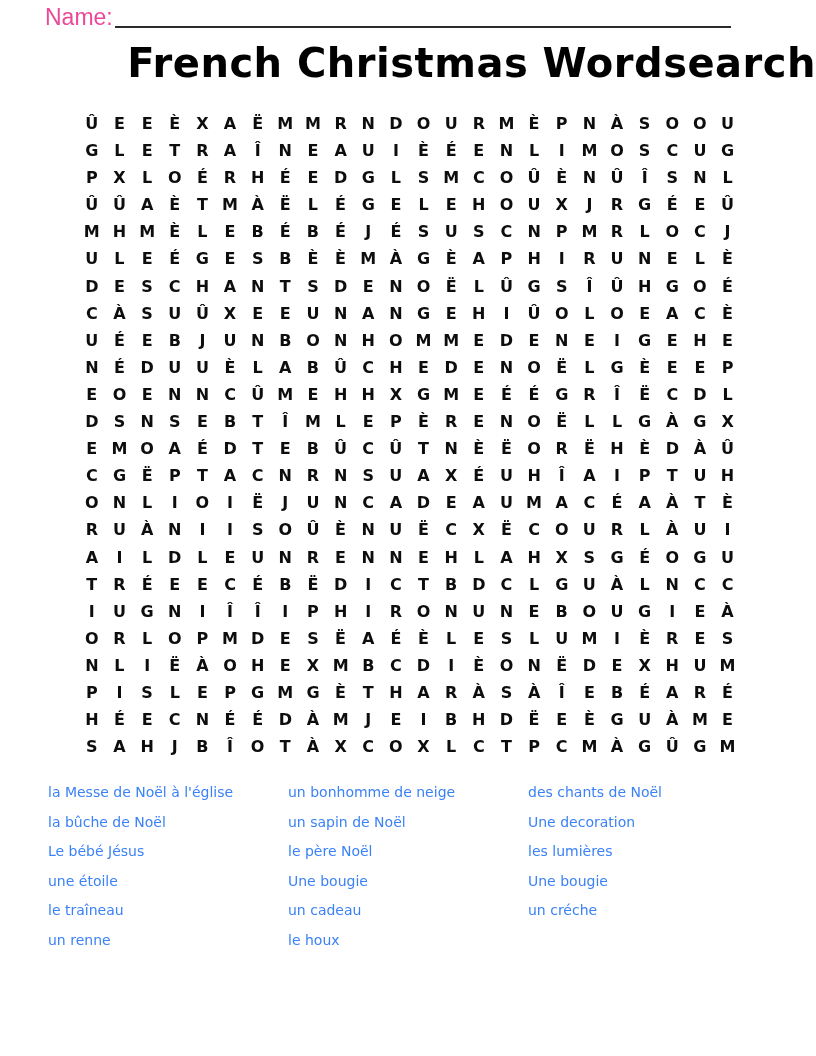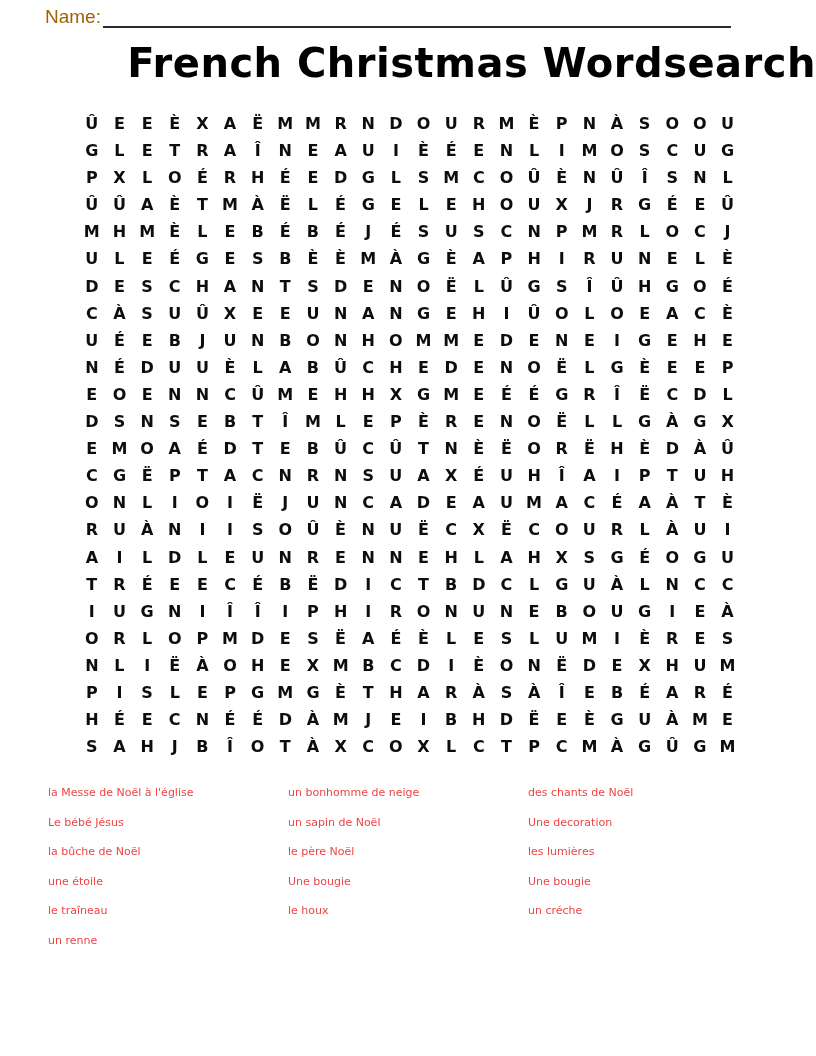--- a/index.html
+++ b/index.html
@@ -20,23 +20,23 @@
     position: absolute;
     left: 45px;
     top: 4px;
     width: 686px;
     height: 24px;
     display: flex;
     align-items: flex-end;
   }
   .name-label {
     font-family: "Liberation Sans", sans-serif;
-    font-size: 19px;
+    font-size: 23px;
     line-height: 22px;
-    color: #a16207;
+    color: #ec4899;
     margin-right: 2px;
     white-space: nowrap;
   }
   .name-line {
     flex: 1;
     height: 20px;
     border-bottom: 2px solid #2b2b2b;
   }
 
   
@@ -77,24 +77,24 @@
   .word-list {
     position: absolute;
     left: 48px;
     top: 778px;
     width: 730px;
     display: flex;
   }
   .word-col { width: 240px; }
   .word-col:last-child { width: 250px; }
   .word-item {
-    font-size: 11px;
+    font-size: 14px;
     line-height: 29.6px;
     font-weight: 500;
-    color: #ef4444;
+    color: #3b82f6;
     white-space: nowrap;
   }
 </style>
 </head>
 <body>
 
 <div class="page">
 
   <div class="name-row">
     <span class="name-label">Name:</span>
@@ -726,31 +726,32 @@
         <span class="cell">G</span>
         <span class="cell">Û</span>
         <span class="cell">G</span>
         <span class="cell">M</span>
       </div>
     </div>
 
   <div class="word-list">
       <div class="word-col">
         <div class="word-item">la Messe de Noël à l'église</div>
+        <div class="word-item">la bûche de Noël</div>
         <div class="word-item">Le bébé Jésus</div>
-        <div class="word-item">la bûche de Noël</div>
         <div class="word-item">une étoile</div>
         <div class="word-item">le traîneau</div>
         <div class="word-item">un renne</div>
       </div>
       <div class="word-col">
         <div class="word-item">un bonhomme de neige</div>
         <div class="word-item">un sapin de Noël</div>
         <div class="word-item">le père Noël</div>
         <div class="word-item">Une bougie</div>
+        <div class="word-item">un cadeau</div>
         <div class="word-item">le houx</div>
       </div>
       <div class="word-col">
         <div class="word-item">des chants de Noël</div>
         <div class="word-item">Une decoration</div>
         <div class="word-item">les lumières</div>
         <div class="word-item">Une bougie</div>
         <div class="word-item">un créche</div>
       </div>
     </div>

